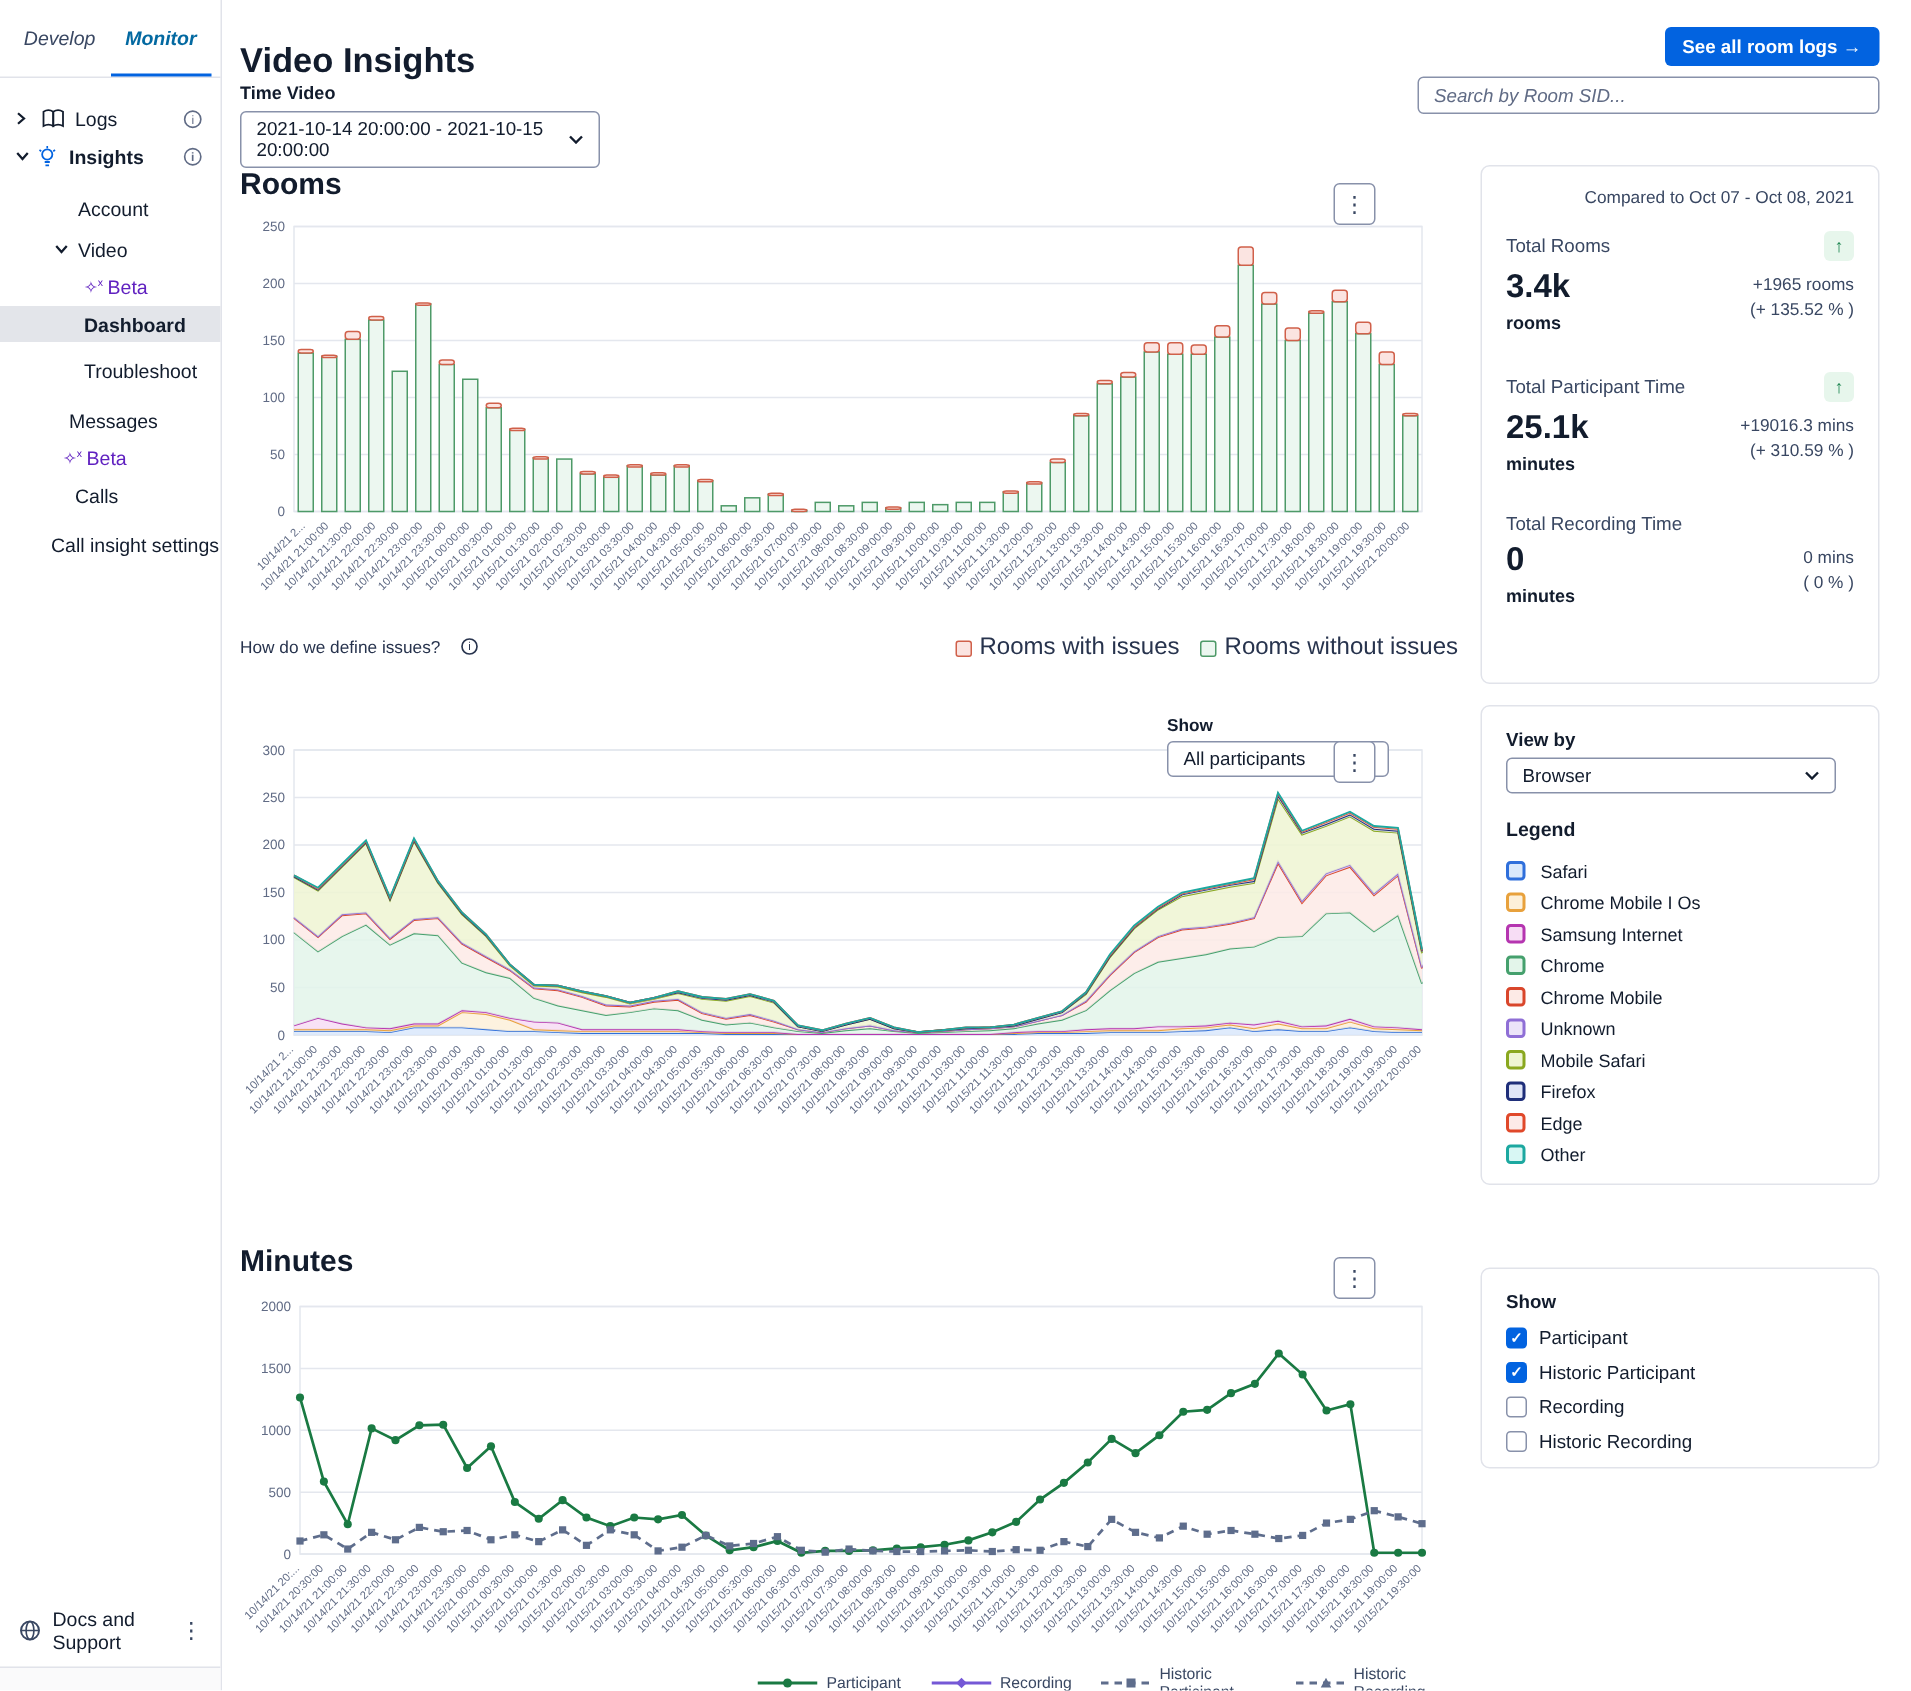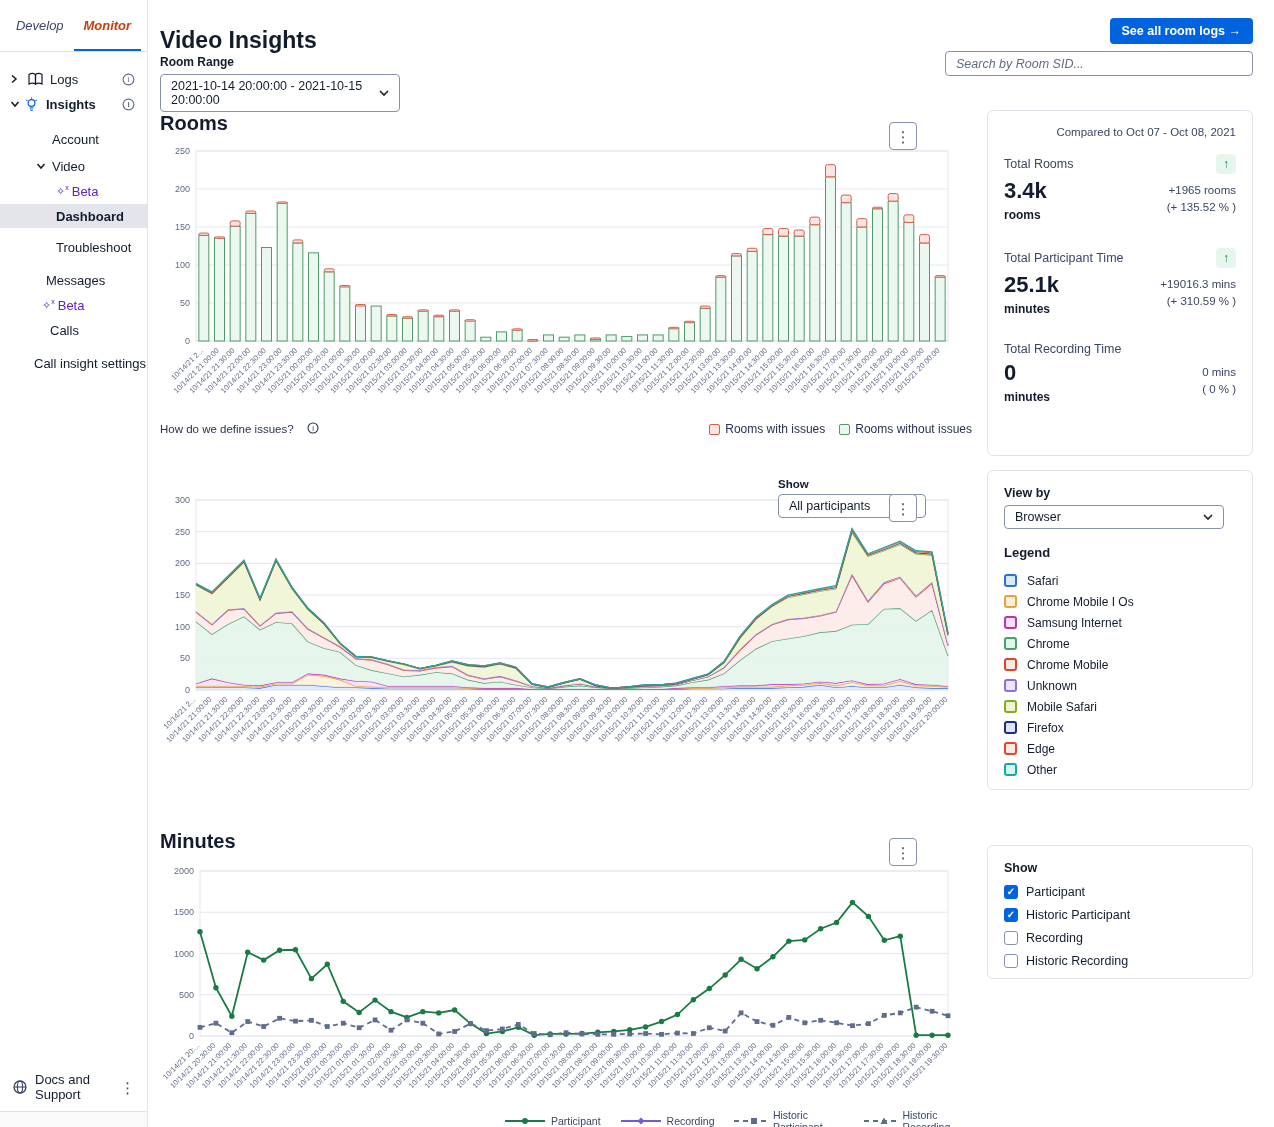--- a/index.html
+++ b/index.html
@@ -2,21 +2,21 @@
 <html><head>
 <meta charset="utf-8">
 <style>
   html,body{margin:0;padding:0;}
   body{width:1274px;height:1127px;position:relative;overflow:hidden;background:#fff;
        font-family:"Liberation Sans",sans-serif;color:#121c2d;}
   
   .sidebar{position:absolute;left:0;top:0;bottom:0;width:147px;border-right:1px solid #e1e3ea;background:#fff;}
   .side-head{height:52px;border-bottom:1px solid #e1e3ea;display:flex;padding:0 6px;box-sizing:border-box;font-style:italic;}
   .side-tab{flex:1;text-align:center;font-size:13px;padding-top:18px;color:#394762;cursor:pointer;}
-  .side-tab.active{color:#c2410c;font-weight:700;border-bottom:2px solid #0263e0;}
+  .side-tab.active{color:#0369a1;font-weight:700;border-bottom:2px solid #0263e0;}
   .side-nav{padding-top:15px;}
   .nav-row{display:flex;align-items:center;height:24px;font-size:13px;position:relative;margin-bottom:1px;}
   .nav-row.bold{font-weight:700;}
   .nav-row.selected{background:#e3e5ea;font-weight:700;}
   .nav-row.beta{color:#6021c0;}
   .nav-row .chev{position:absolute;display:inline-flex;width:10px;}
   .nav-ic{display:inline-flex;margin-right:7px;}
   .info-ic{margin-left:auto;margin-right:12px;display:inline-flex;}
   .beta-ic{font-size:11px;margin-right:3px;color:#6021c0;font-style:normal;}
   .beta-ic i{font-style:normal;font-size:7px;vertical-align:super;} 
@@ -40,21 +40,21 @@
                 border-radius:4px;font-size:12.5px;padding:0 10px;font-style:italic;color:#121c2d;
                 font-family:"Liberation Sans",sans-serif;}
   .search-input::placeholder{color:#606b85;font-style:italic;}
   .section{position:absolute;left:13px;width:812px;}
   .sec-title{font-size:20px;font-weight:800;}
   .kebab-btn{position:absolute;width:26px;height:26px;border:1px solid #8891aa;border-radius:4px;background:#fff;
              display:flex;align-items:center;justify-content:center;cursor:pointer;}
   .rooms-foot{display:flex;align-items:center;margin-top:2px;font-size:11.5px;color:#27334d;}
   .rooms-link{display:flex;align-items:center;gap:13px;cursor:pointer;}
   .chart-legend-right{margin-left:auto;display:flex;gap:14px;align-items:center;}
-  .leg-item{display:flex;align-items:center;gap:5px;font-size:12px;color:#27334d;}
+  .leg-item{display:flex;align-items:center;gap:5px;font-size:16px;color:#27334d;}
   .leg-swatch{width:11px;height:11px;border-radius:2px;box-sizing:border-box;}
   .show-grp{position:absolute;right:46px;top:0;}
   .show-lab{font-size:11.5px;font-weight:700;margin-bottom:4px;}
   .show-select{width:126px;}
   
   .card{position:absolute;right:21px;width:232px;border:1px solid #e1e3ea;border-radius:6px;background:#fff;padding:15px 16px;}
   .compare{font-size:11.5px;color:#394762;text-align:right;margin-bottom:16px;}
   .stat-block{margin-bottom:26px;}
   .stat-top{display:flex;align-items:center;}
   .stat-label{font-size:12.5px;color:#394762;}
@@ -188,21 +188,21 @@
 </aside>
 
 <main class="main">
   <h1 class="page-title">Video Insights</h1>
   <div class="cta-btn">
     <span>See all room logs</span>
     <span>→</span>
   </div>
 
   <div class="tr-wrap">
-    <div class="tr-label">Room Range</div>
+    <div class="tr-label">Time Video</div>
     <div class="select-ctl tr-select">
       <span>2021-10-14 20:00:00 - 2021-10-15 20:00:00</span>
       <span class="sel-chev">
         <svg width="10" height="6">
             <path d="M1 1 L5 5 L9 1" stroke="#121c2d" stroke-width="1.6" fill="none"></path>
           </svg>
       </span>
     </div>
   </div>
 

